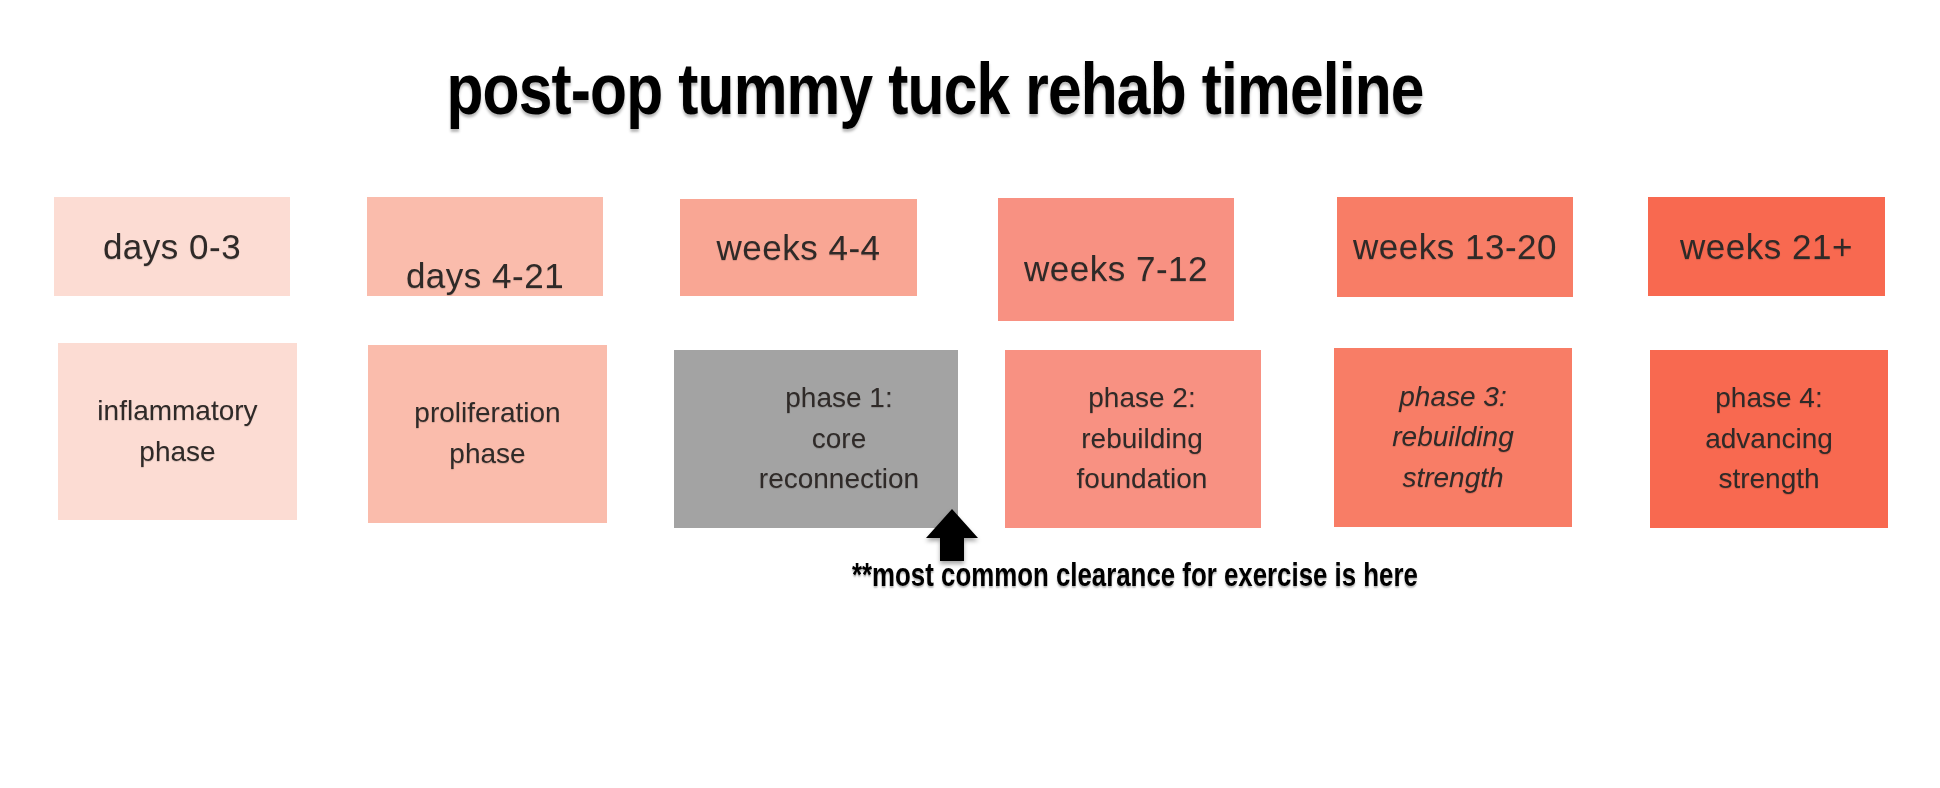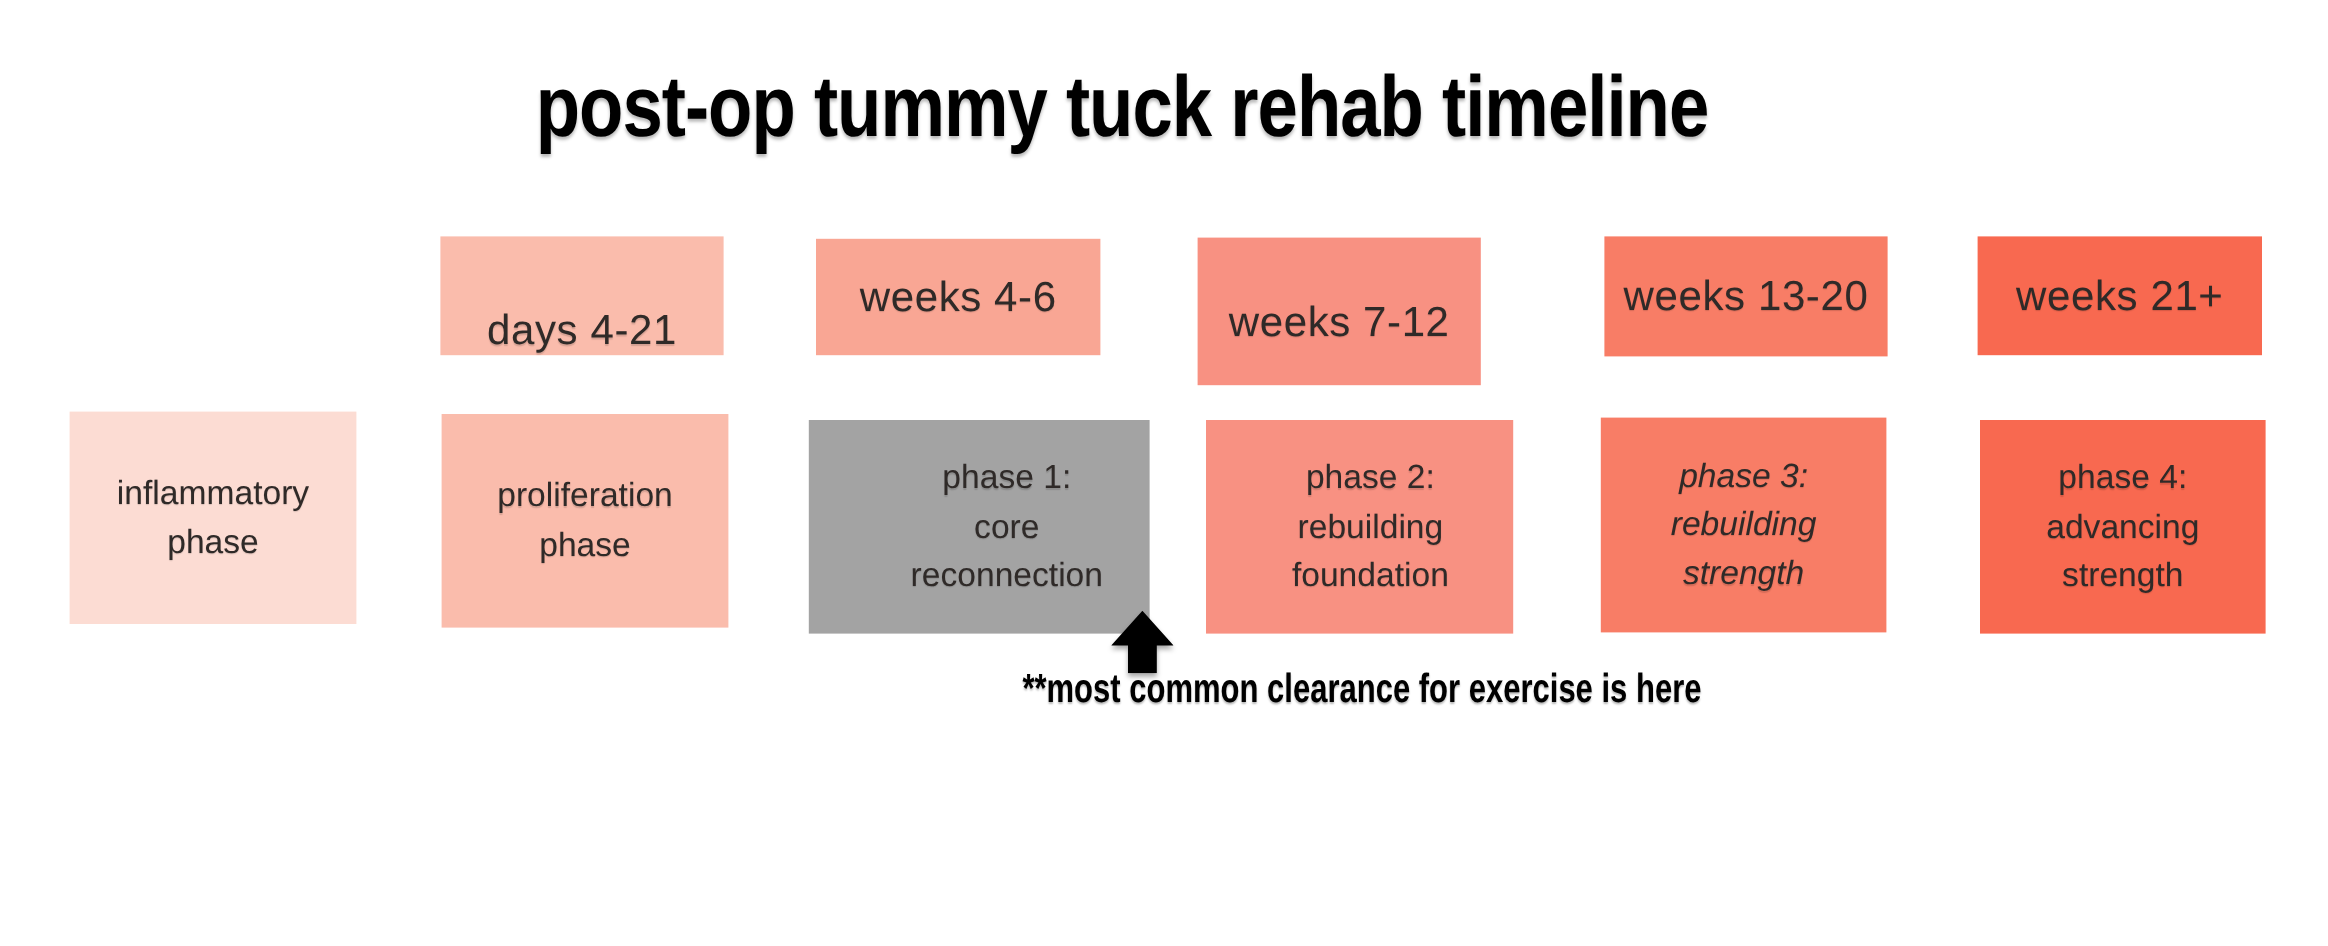--- a/index.html
+++ b/index.html
@@ -52,25 +52,28 @@
     text-shadow:0 2px 2px rgba(0,0,0,0.28);
   }
 </style>
 </head>
 <body>
 
 <div id="canvas">
 
   <div class="page-title">post-op tummy tuck rehab timeline</div>
 
+  <div class="box p0" style="background-color: rgb(252, 220, 211);">
+    <span class="period-label">days 0-3</span>
+  </div>
   <div class="box p1" style="background-color: rgb(250, 188, 172);">
     <span class="period-label">days 4-21</span>
   </div>
   <div class="box p2" style="background-color: rgb(249, 166, 148);">
-    <span class="period-label">weeks 4-6</span>
+    <span class="period-label">weeks 4-4</span>
   </div>
   <div class="box p3" style="background-color: rgb(248, 145, 130);">
     <span class="period-label">weeks 7-12</span>
   </div>
   <div class="box p4" style="background-color: rgb(248, 125, 102);">
     <span class="period-label">weeks 13-20</span>
   </div>
   <div class="box p5" style="background-color: rgb(248, 105, 80);">
     <span class="period-label">weeks 21+</span>
   </div>

